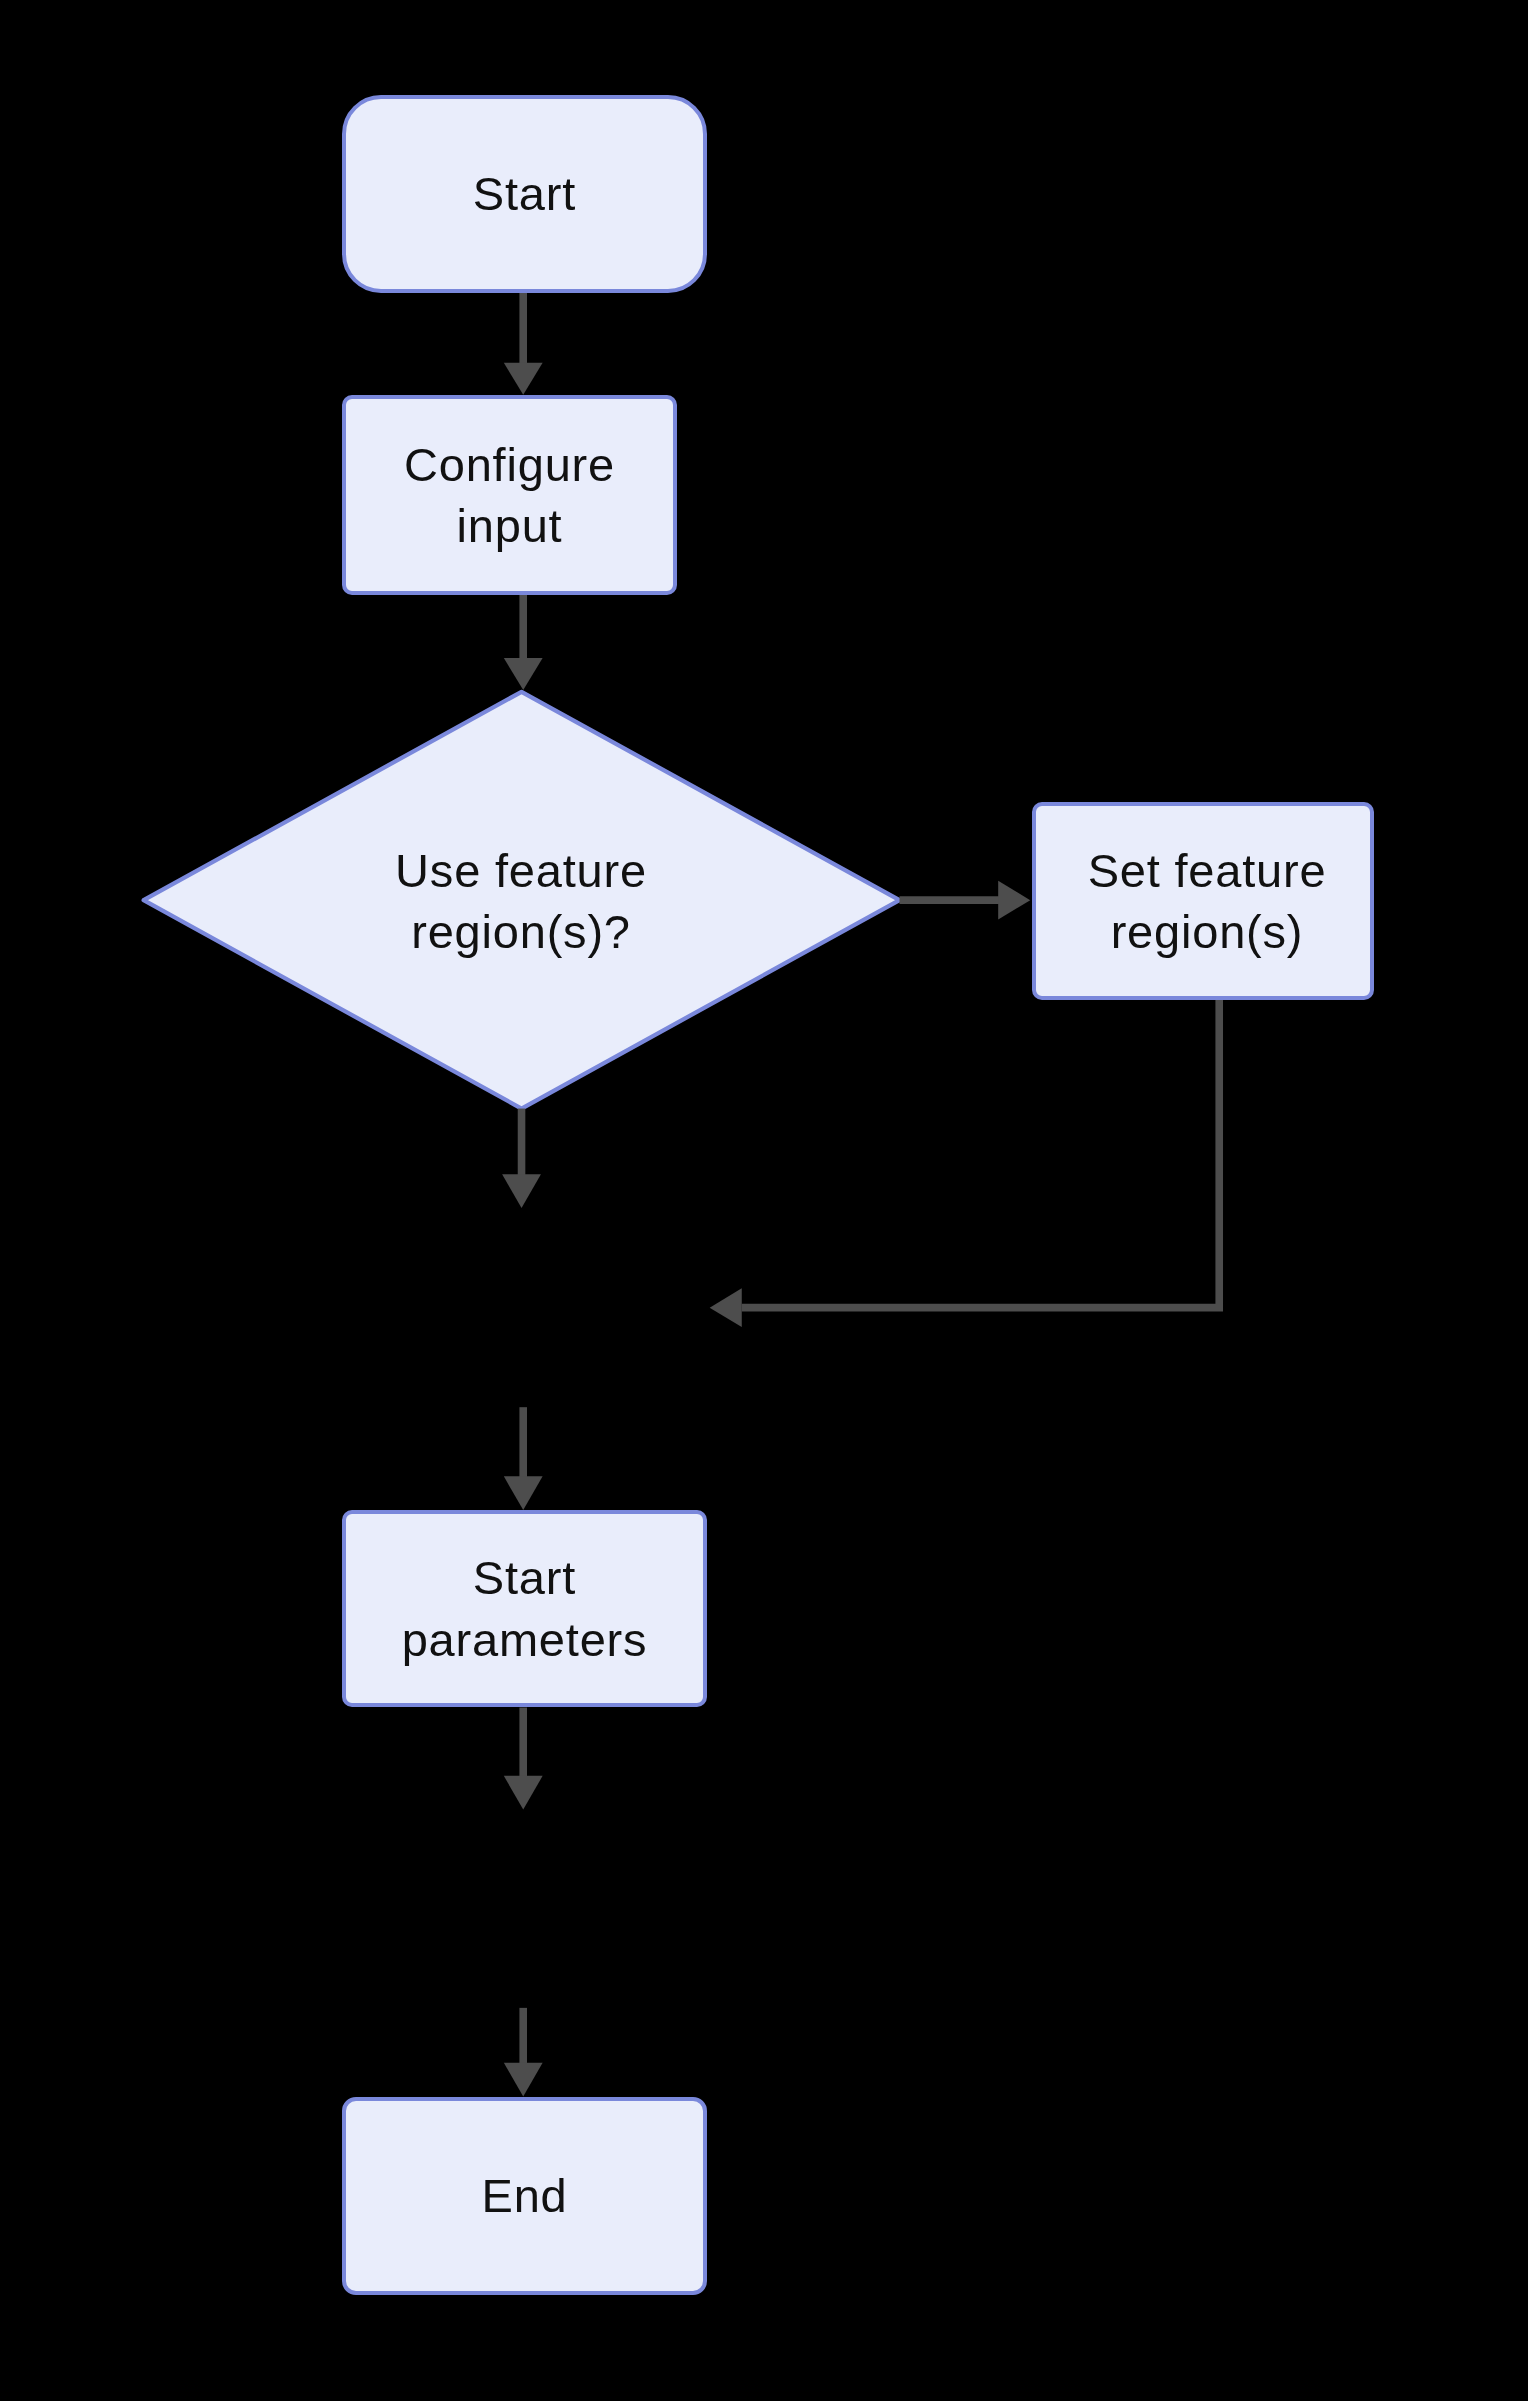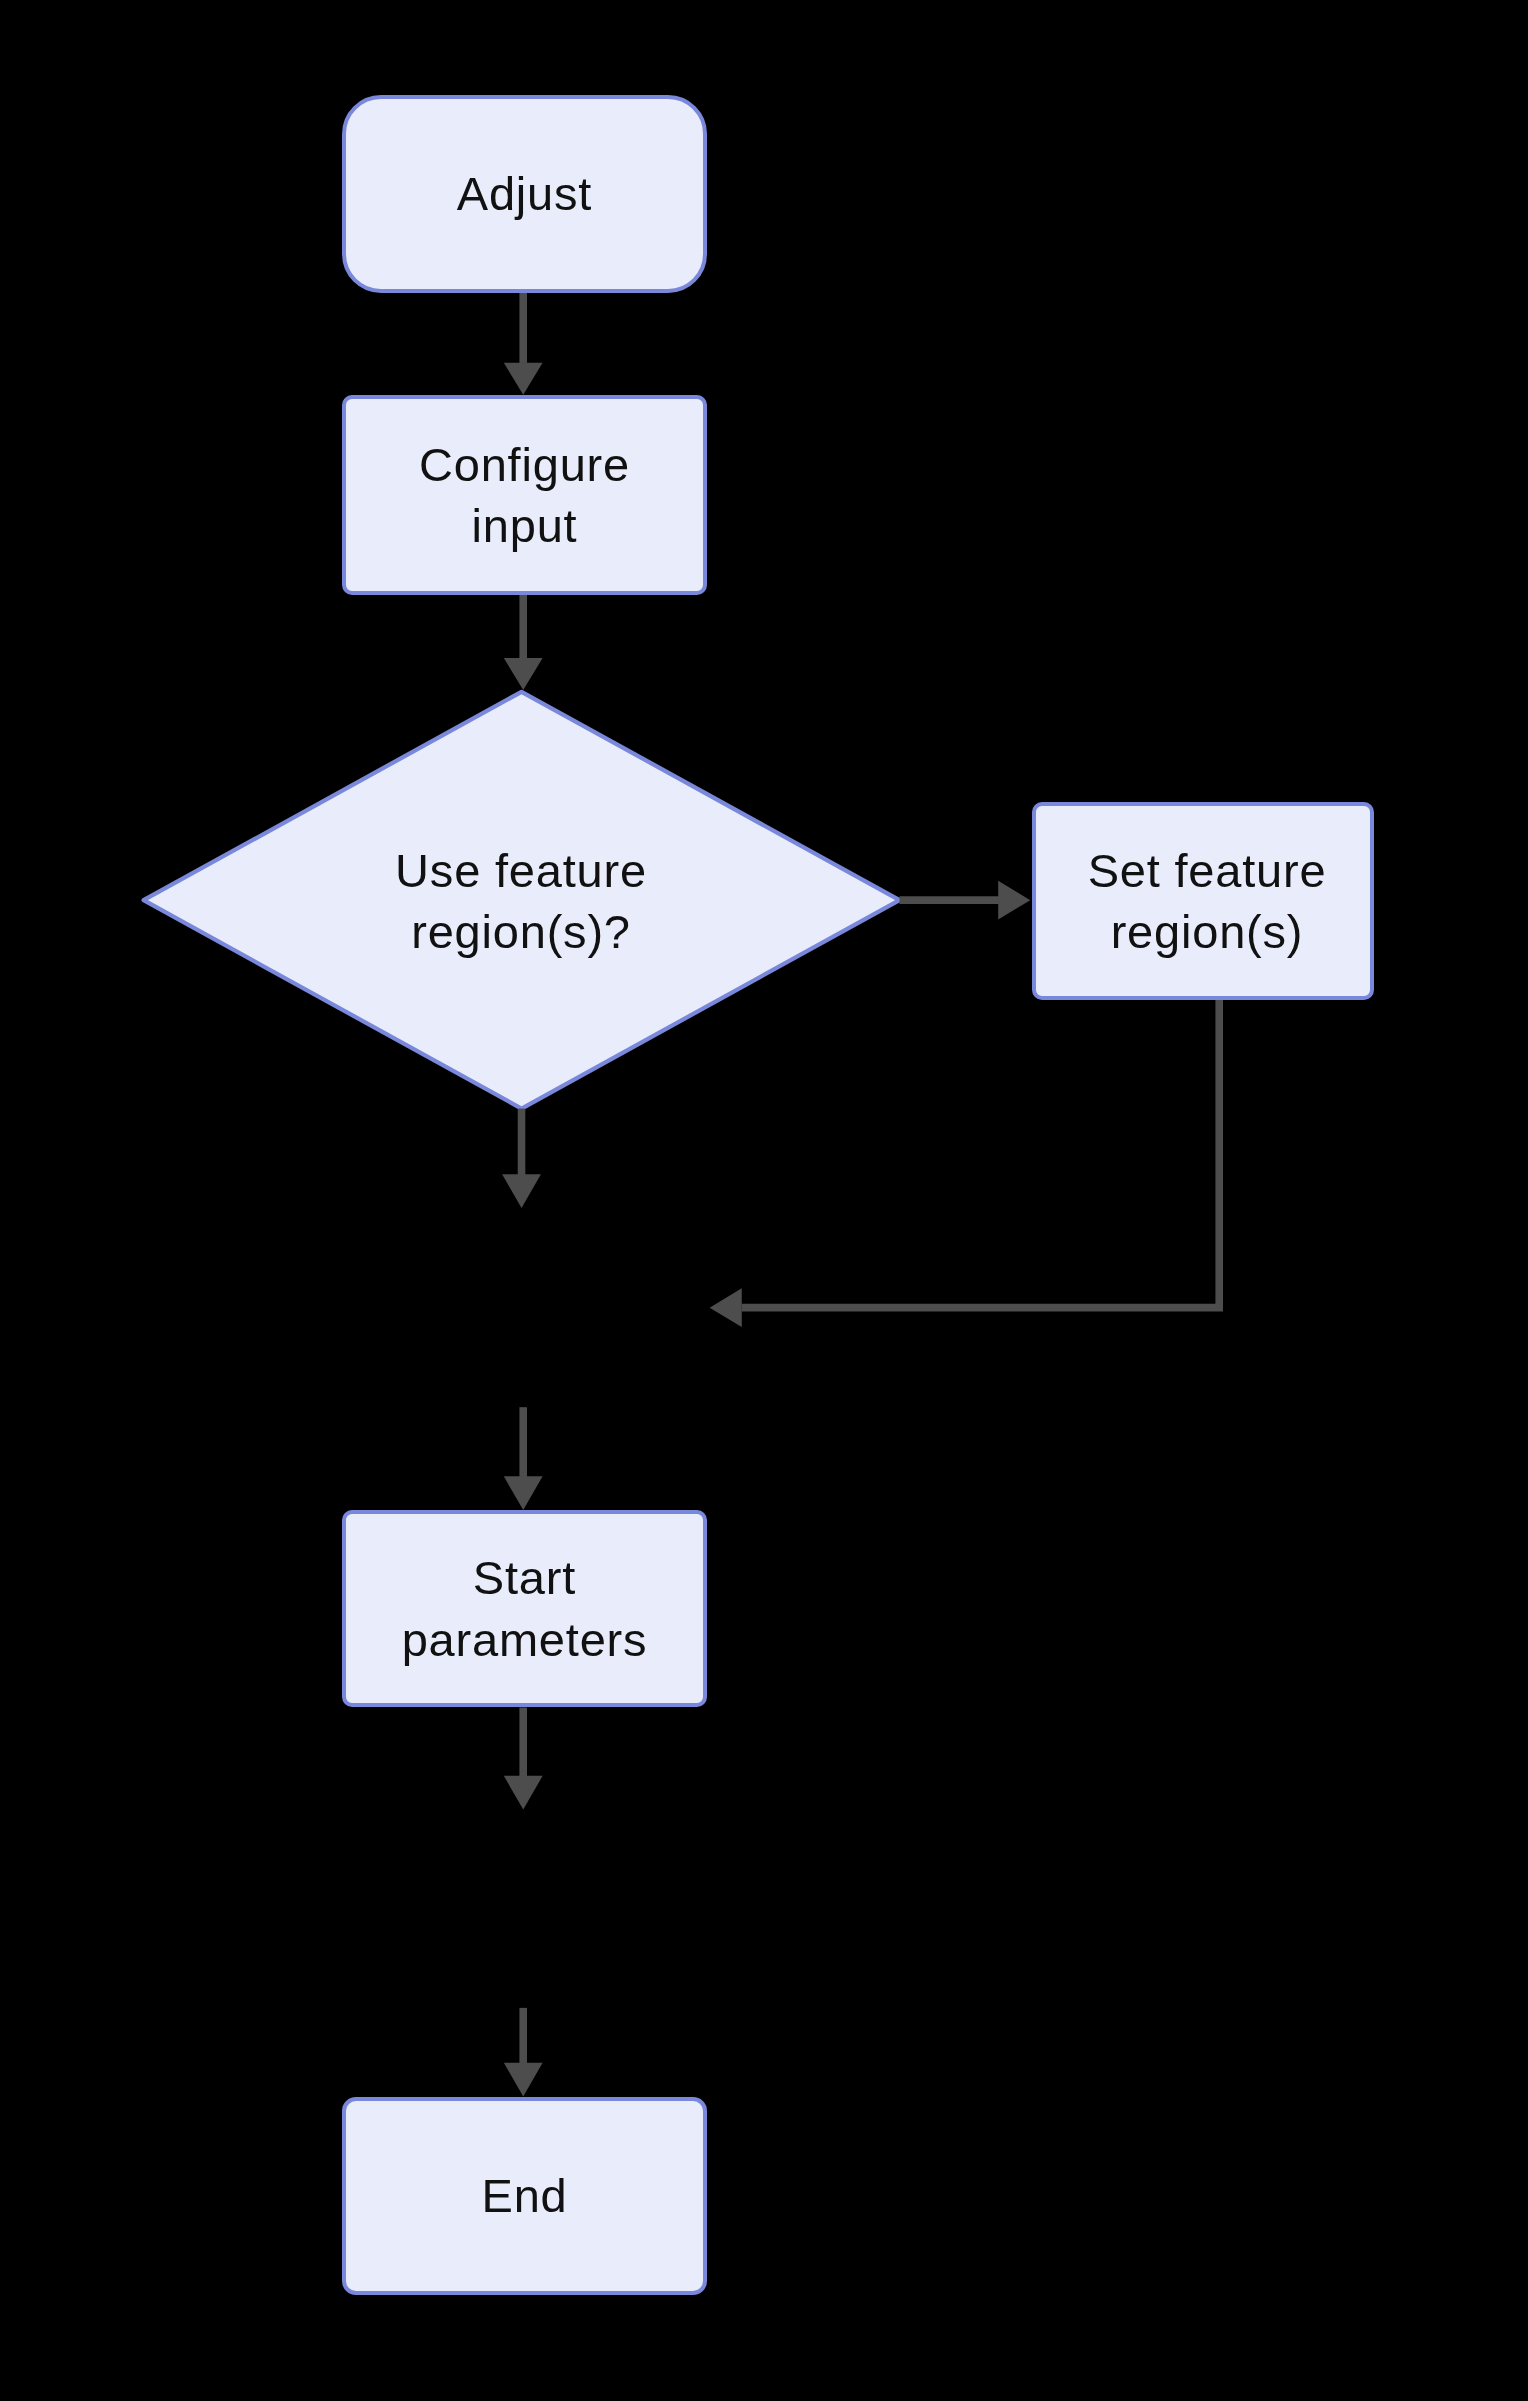--- a/index.html
+++ b/index.html
@@ -120,24 +120,24 @@
       <polygon class="edge-head" points="597,2105 643,2105 620,2145"></polygon>
     </g>
 
     <g>
       <line class="edge-shaft" x1="620" y1="2380" x2="620" y2="2447"></line>
       <polygon class="edge-head" points="597,2445 643,2445 620,2485"></polygon>
     </g>
   </svg>
 
   <div class="node terminator" style="left:342px; top:95px; width:365px; height:198px;">
-    <span class="label">Adjust</span>
+    <span class="label">Start</span>
   </div>
 
-  <div class="node" style="left:342px; top:395px; width:365px; height:200px;">
+  <div class="node" style="left:342px; top:395px; width:335px; height:200px;">
     <span class="label">Configure input</span>
   </div>
 
   <div class="diamond-label" style="left:344px; top:808px; width:354px; height:186px;">
     <span class="label">Use feature region(s)?</span>
   </div>
 
   <div class="node" style="left:1032px; top:802px; width:342px; height:198px;padding-left:8px;">
     <span class="label">Set feature region(s)</span>
   </div>

